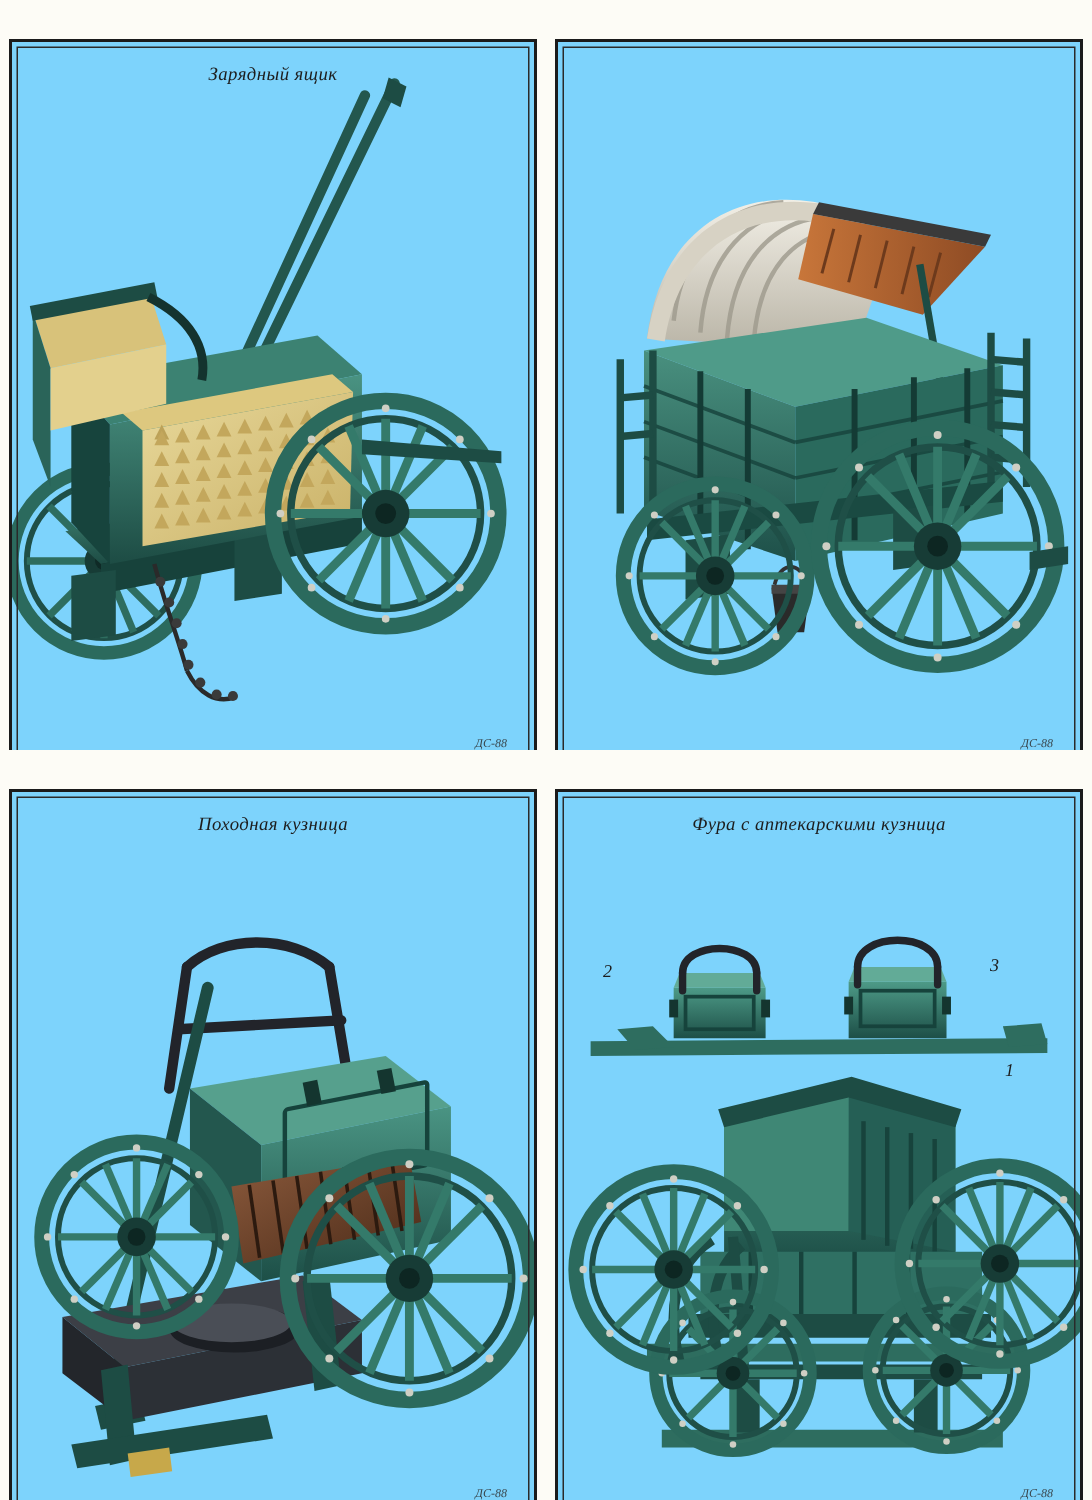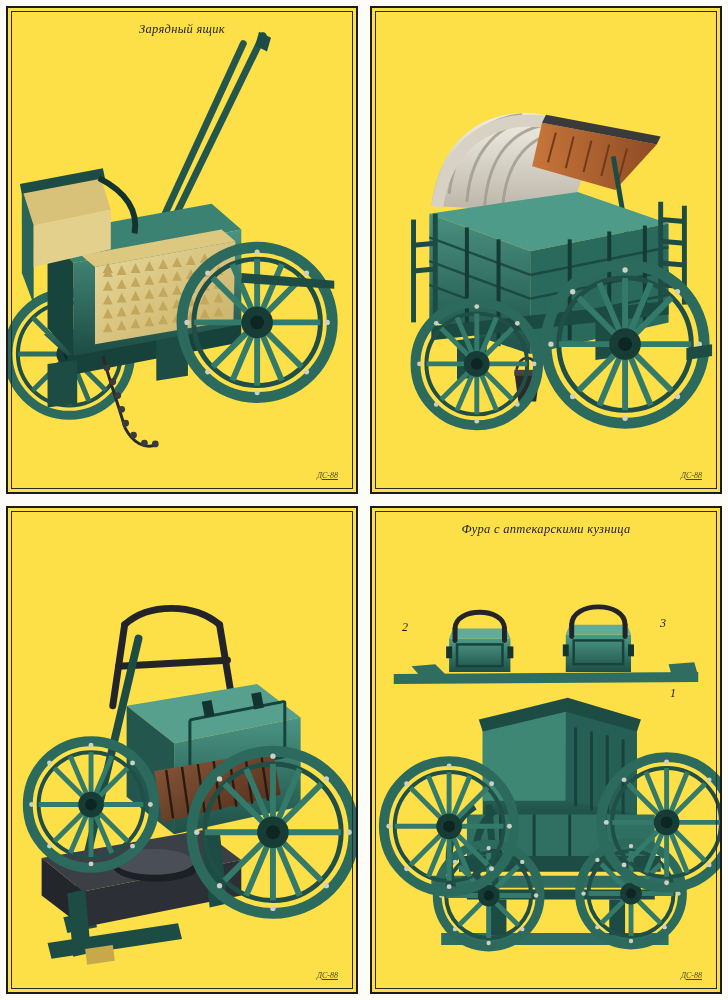--- a/index.html
+++ b/index.html
@@ -2,26 +2,26 @@
 <html><head>
 <meta charset="utf-8">
 <style>
   html,body{margin:0;padding:0;background:#ffffff;}
   body{width:728px;height:1000px;overflow:hidden;font-family:"Liberation Serif",serif;}
   .sheet{position:relative;width:728px;height:1000px;background:#ffffff;
          display:grid;grid-template-columns:1fr 1fr;grid-template-rows:1fr 1fr;}
 
   .plate{position:relative;background:#fdfcf6;padding:6px;box-sizing:border-box;}
   .plate-inner{position:relative;width:100%;height:100%;box-sizing:border-box;
-               border:2px solid #1b1b1b;background:#fde047;overflow:hidden;}
+               border:2px solid #1b1b1b;background:#7dd3fc;overflow:hidden;margin-top:20px;}
   .plate-inner:after{content:"";position:absolute;inset:3px;border:1px solid #2a2a2a;pointer-events:none;}
 
   .caption{position:absolute;left:0;right:0;top:14px;text-align:center;
            font-style:italic;font-size:12.5px;color:#1d1d1d;letter-spacing:.3px;line-height:1.25;}
-  .sig{position:absolute;right:18px;bottom:12px;font-style:italic;font-size:8px;color:#2b2b2b;opacity:.85;text-decoration:underline;}
+  .sig{position:absolute;right:18px;bottom:12px;font-style:italic;font-size:8px;color:#2b2b2b;opacity:.85;}
 
   .art{position:absolute;inset:0;}
 
   .num{position:absolute;font-style:italic;font-size:12px;color:#1d1d1d;}
 </style>
 </head>
 <body>
 
 <div class="sheet">
 
@@ -322,20 +322,21 @@
 
         <path d="M318 344 L344 340 L344 352 L318 356 Z" fill="#1d4c44"></path>
       </svg>
 
       <div class="sig">ДС-88</div>
     </div>
   </div>
 
   <div class="plate">
     <div class="plate-inner">
+      <div class="caption">Походная кузница</div>
 
       <svg class="art" viewBox="0 0 352 490">
         <defs>
           <linearGradient id="p3body" x1="0" y1="0" x2="0" y2="1">
             <stop offset="0" stop-color="#4a9483"></stop>
               <stop offset="1" stop-color="#1d4f47"></stop>
           </linearGradient>
           <linearGradient id="p3bell" x1="0" y1="0" x2="1" y2="1">
             <stop offset="0" stop-color="#8b5a3c"></stop>
               <stop offset="1" stop-color="#4a2a18"></stop>

